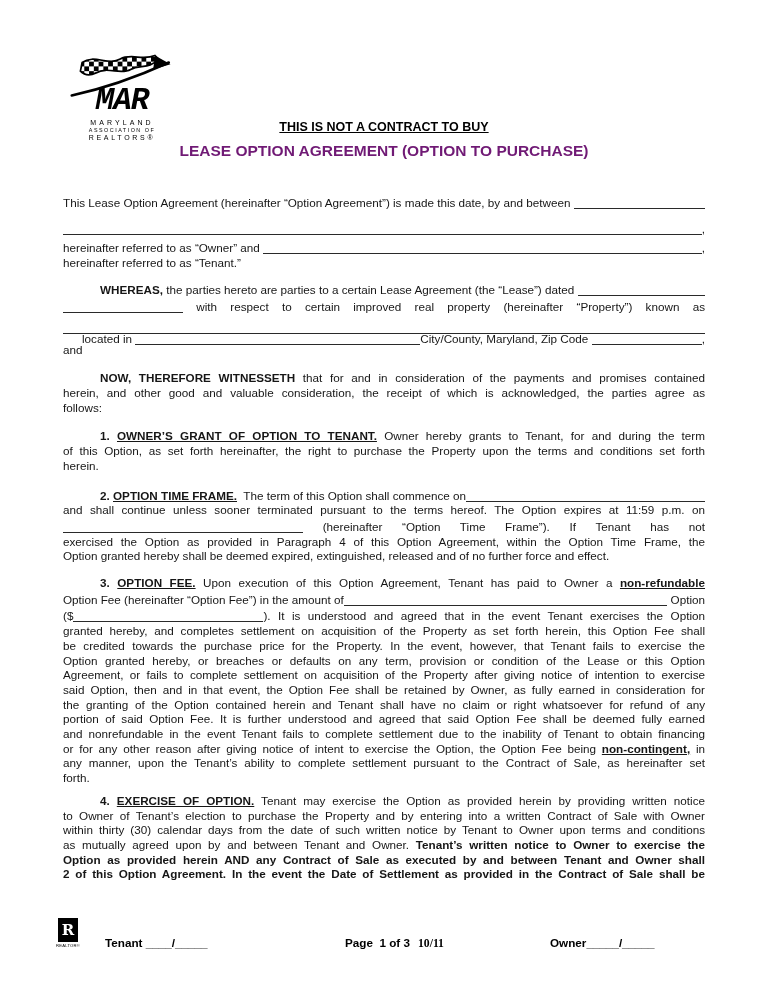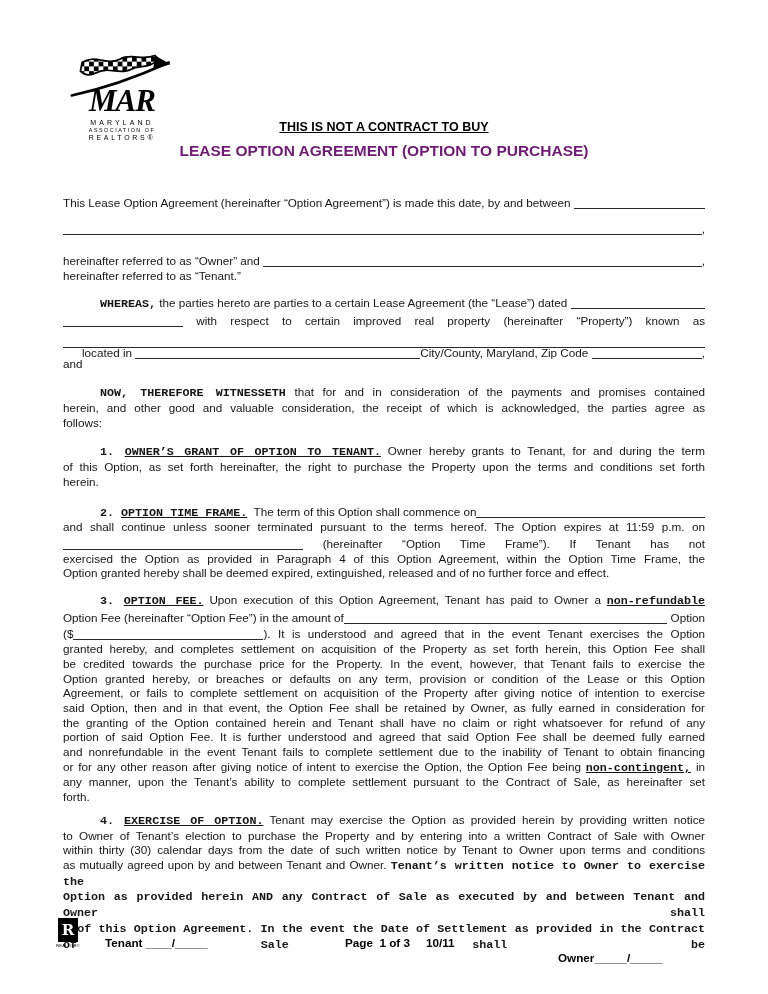--- a/index.html
+++ b/index.html
@@ -3,21 +3,21 @@
 <meta charset="utf-8">
 <style>
   html,body{margin:0;padding:0;}
   body{width:768px;height:994px;background:#ffffff;position:relative;overflow:hidden;
        font-family:"Liberation Sans",sans-serif;color:#161616;}
   .page{position:absolute;inset:0;background:#fff;}
 
   
   .mar-logo{position:absolute;top:52px;left:60px;width:124px;text-align:center;}
   .mar-flag{display:block;margin:0 auto;}
-  .mar-script{font-family:Liberation Serif, serif;font-style:italic;font-weight:bold;
+  .mar-script{font-family:Liberation Mono, monospace;font-style:italic;font-weight:bold;
               font-size:31px;line-height:28px;margin-top:-12px;letter-spacing:-1px;color:#000;}
   .mar-l1{font-size:7px;letter-spacing:3.1px;margin-top:4px;color:#000;}
   .mar-l2{font-size:5.4px;letter-spacing:1.5px;margin-top:1px;color:#000;}
   .mar-l3{font-size:7px;letter-spacing:2.7px;margin-top:1px;color:#000;}
 
   .notice{position:absolute;top:120px;left:0;width:100%;text-align:center;
           font-weight:bold;font-size:12.5px;text-decoration:underline;color:#000;}
   .doc-title{position:absolute;top:142px;left:0;width:100%;text-align:center;
              font-weight:bold;font-size:15.5px;color:#701a75;}
 
@@ -29,35 +29,35 @@
   .g5{margin-top:13px}.g6{margin-top:12px}.g7{margin-top:8px}
   .ln{min-height:14.7px;}
   .ln.jl{text-align:justify;text-align-last:justify;}
   .ln.ind{padding-left:37px;}
   .ln.fx{display:flex;align-items:baseline;}
   .ln.fx .t{white-space:pre;flex:0 0 auto;}
   .ln.fx .tj{flex:1 1 auto;text-align:justify;text-align-last:justify;white-space:normal;}
   .blank{display:inline-block;height:12px;border-bottom:1px solid #2a2a2a;
          position:relative;top:2px;flex:0 0 auto;}
   .blank.fill{flex:1 1 auto;}
-  .b{font-weight:bold;font-family:Liberation Mono, monospace;}
+  .b{font-weight:bold;}
   .u{text-decoration:underline;}
 
   
   footer{position:absolute;left:0;top:916px;width:100%;font-weight:bold;font-size:11.7px;color:#000;}
   footer span{white-space:pre;}
   .realtor-logo{position:absolute;left:55px;top:2px;width:26px;text-align:center;}
   .realtor-box{width:20px;height:24px;background:#000;color:#fff;margin:0 auto;
                font-family:"DejaVu Serif",serif;font-size:15px;font-weight:bold;
                display:flex;align-items:center;justify-content:center;}
   .realtor-word{font-size:4.2px;letter-spacing:.2px;margin-top:1px;font-weight:normal;}
   .f-tenant{position:absolute;left:105px;top:20px;}
   .f-page{position:absolute;left:345px;top:20px;}
-  .f-page .rev{margin-left:16px;}
-  .f-owner{position:absolute;left:550px;top:35px;margin-left:8px;}
+  .f-page .rev{margin-left:8px;font-family:Liberation Serif, serif;}
+  .f-owner{position:absolute;left:550px;top:20px;}
 </style>
 </head>
 <body>
 
 <div class="page">
 
   <header>
     <div class="mar-logo">
       <svg class="mar-flag" viewBox="0 0 120 54" width="104" height="47" aria-hidden="true">
         <defs>
@@ -83,21 +83,21 @@
   <main class="body-text">
     <div class="para g0">
         <div class="ln fx">
           <span class="t">This Lease Option Agreement (hereinafter “Option Agreement”) is made this date, by and between </span>
           <span class="blank fill"></span>
         </div>
         <div class="ln fx" style="margin-top: 9px;">
           <span class="blank fill"></span>
           <span class="t">,</span>
         </div>
-        <div class="ln fx" style="margin-top: 16px; text-align: center;">
+        <div class="ln fx" style="margin-top: 3px; text-align: center;">
           <span class="t">hereinafter referred to as “Owner” and </span>
           <span class="blank fill"></span>
           <span class="t">,</span>
         </div>
         <div class="ln"><span class="t">hereinafter referred to as “Tenant.”</span></div>
       </div>
     <div class="para g1">
         <div class="ln fx ind">
           <span class="t b">WHEREAS,</span>
           <span class="t"> the parties hereto are parties to a certain Lease Agreement (the “Lease”) dated </span>

